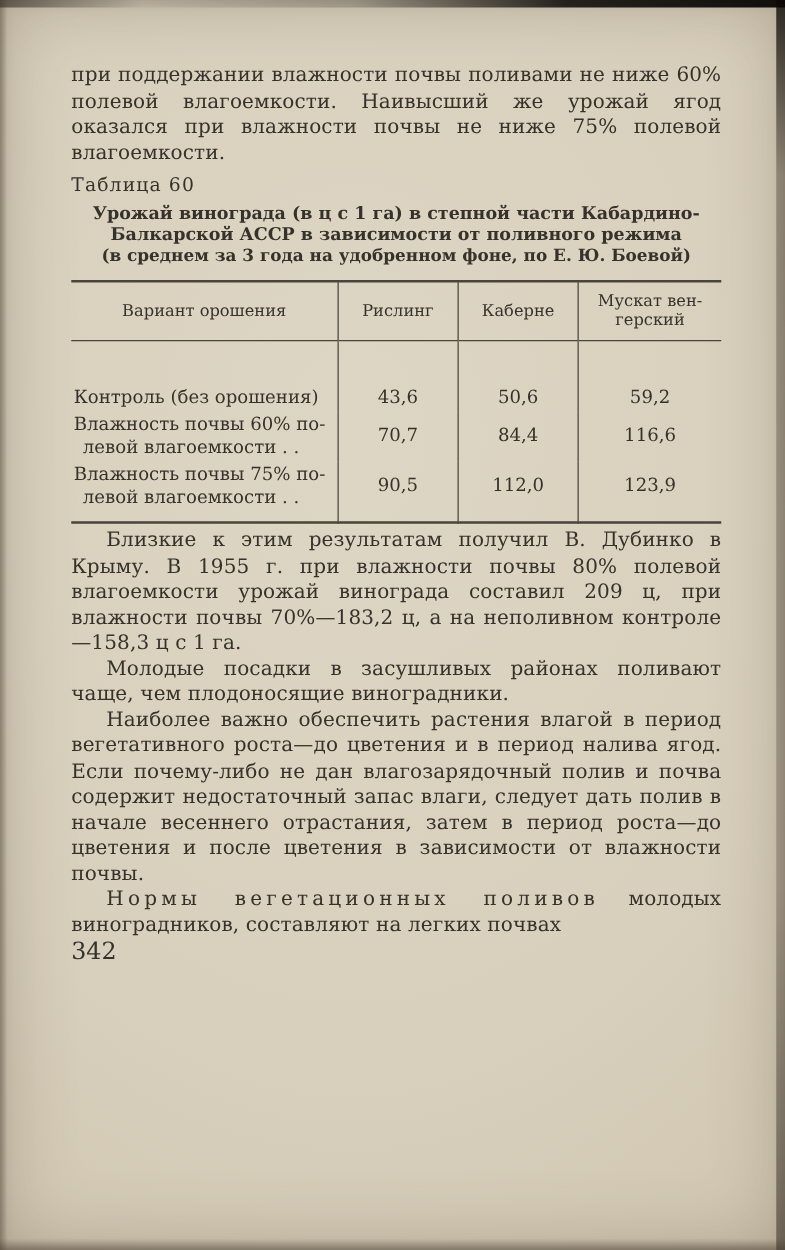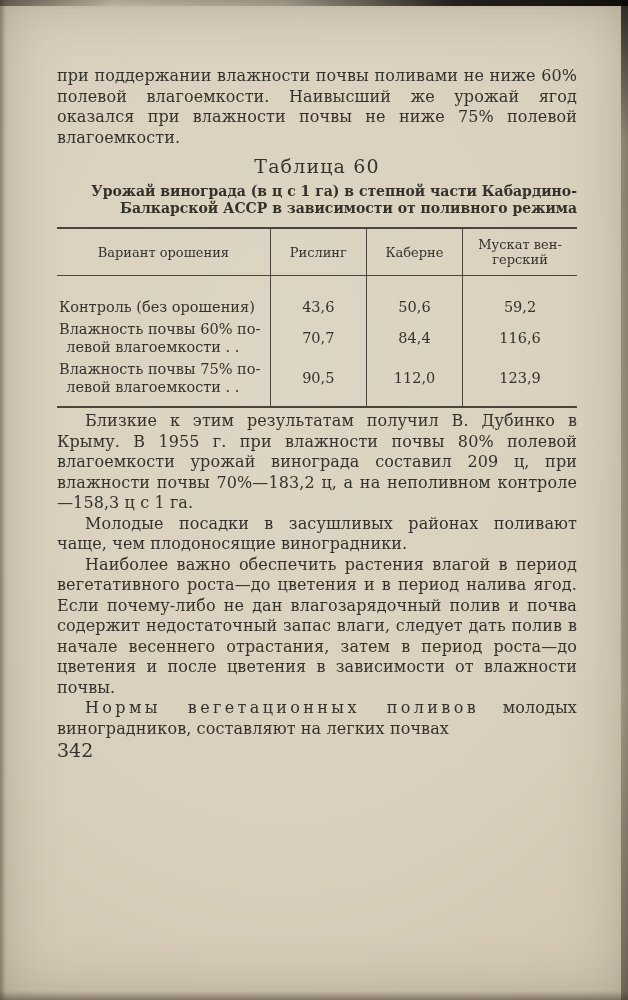--- a/index.html
+++ b/index.html
@@ -17,41 +17,41 @@
   .artifact { position:absolute; pointer-events:none; }
   .artifact.top { top:0; left:0; right:0; height:6px;
     background: linear-gradient(to right, rgba(25,20,15,0.55), rgba(25,20,15,0.05) 18%, rgba(20,16,12,0.2) 45%, rgba(10,8,6,0.85) 72%, rgba(8,6,5,0.95)); }
   .artifact.right { top:0; right:0; width:7px; height:100%;
     background: linear-gradient(to bottom, rgba(10,8,6,0.8), rgba(60,50,40,0.38) 14%, rgba(60,50,40,0.28) 70%, rgba(40,32,25,0.5)); }
   .artifact.bottom { bottom:0; left:0; right:0; height:9px;
     background: linear-gradient(to top, rgba(60,50,38,0.4), rgba(60,50,38,0)); }
   .artifact.left { top:0; left:0; width:6px; height:100%;
     background: linear-gradient(to right, rgba(60,50,38,0.35), rgba(60,50,38,0)); }
 
-  .content { position:absolute; left:57px; right:51px; top:66px; }
+  .content { position:absolute; left:57px; right:51px; top:50px; }
 
   .bodytext {
     margin: 0;
     font-size: 16px;
     line-height: 20.5px;
     text-align: justify;
     text-indent: 28px;
     letter-spacing: 0.1px;
   }
   .no-indent { text-indent: 0; }
   .spaced { letter-spacing: 0.21em; }
 
   .table-label {
-    text-align: center;
-    font-size: 19px;
+    text-align: left;
+    font-size: 15px;
     margin-top: 7px;
     letter-spacing: 0.06em;
   }
   .table-title {
-    text-align: right;
+    text-align: center;
     font-weight: bold;
     font-size: 14px;
     line-height: 17px;
     margin-top: 6px;
     white-space: pre-line;
   }
   .table-subtitle {
     text-align: center;
     font-weight: bold;
     font-size: 13.5px;
@@ -81,21 +81,21 @@
   .data-table th:not(:first-child),
   .data-table td:not(:first-child) {
     border-left: 1px solid #49453c;
   }
   .data-table tbody td {
     padding: 2px 6px;
     vertical-align: middle;
     font-size: 14.5px;
     line-height: 18px;
   }
-  .data-table tbody tr:first-child td { padding-top: 22px; }
+  .data-table tbody tr:first-child td { padding-top: 36px; }
   .data-table tbody tr:last-child td { padding-bottom: 10px; }
   .data-table td.variant { white-space: pre-line; padding-left: 2px; text-align: left; }
   .data-table td.value { text-align: center; }
 
   .body-section { margin-top: 3px; }
   .page-number { font-size: 19px; }
 </style>
 </head>
 <body>
 
@@ -107,20 +107,21 @@
   <div class="artifact left"></div>
 
   <div class="content">
 
     <p class="bodytext no-indent">при поддержании влажности почвы поливами не ниже 60% полевой влагоемкости. Наивысший же урожай ягод оказался при влажности почвы не ниже 75% полевой влагоемкости.</p>
 
     <div class="table-label">Таблица 60</div>
 
     <div class="table-title">Урожай винограда (в ц с 1 га) в степной части Кабардино-
 Балкарской АССР в зависимости от поливного режима</div>
+    <div class="table-subtitle">(в среднем за 3 года на удобренном фоне, по Е. Ю. Боевой)</div>
 
     <table class="data-table">
       <colgroup>
         <col class="c-variant">
           <col class="c-num">
           <col class="c-num">
           <col class="c-muscat">
       </colgroup>
       <thead>
         <tr>

